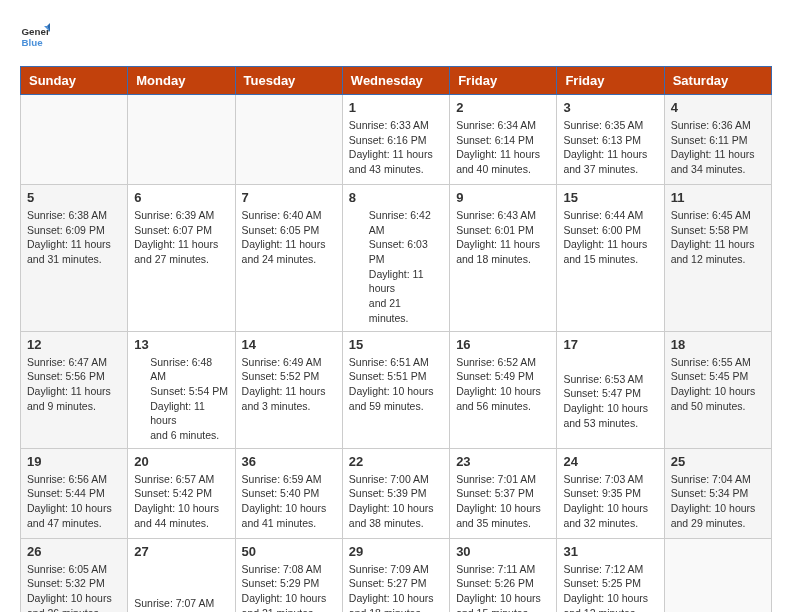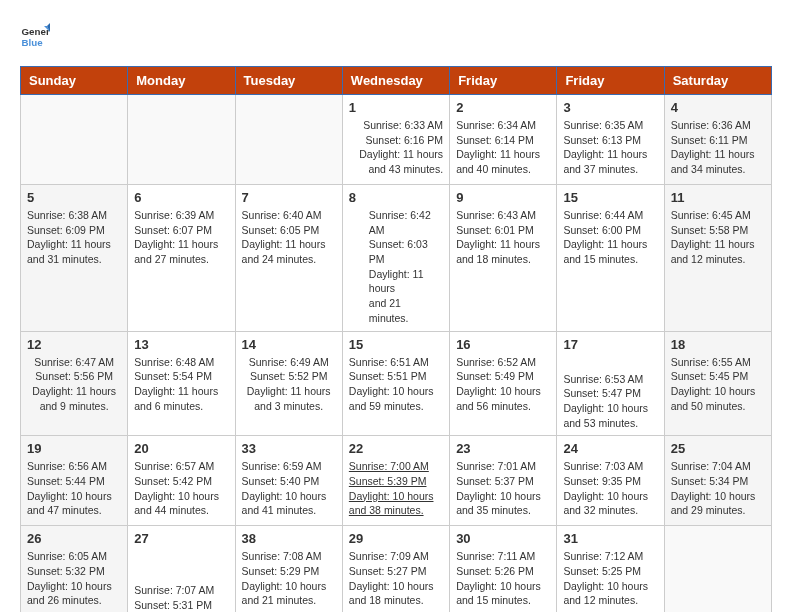--- a/index.html
+++ b/index.html
@@ -116,21 +116,21 @@
         <th>Saturday</th>
       </tr>
   </thead>
   <tbody id="calendar-body">
   <tr>
         <td class="empty"></td>
         <td class="empty"></td>
         <td class="empty"></td>
         <td>
           <span class="day-number">1</span>
-          <div class="day-info" style="white-space: pre-line; text-align: right;">Sunrise: 6:33 AM
+          <div class="day-info" style="white-space: pre-line;">Sunrise: 6:33 AM
 Sunset: 6:16 PM
 Daylight: 11 hours
 and 43 minutes.</div>
         </td>
         <td>
           <span class="day-number">2</span>
           <div class="day-info" style="white-space: pre-line;">Sunrise: 6:34 AM
 Sunset: 6:14 PM
 Daylight: 11 hours
 and 40 minutes.</div>
@@ -197,35 +197,35 @@
           <span class="day-number">11</span>
           <div class="day-info" style="white-space: pre-line;">Sunrise: 6:45 AM
 Sunset: 5:58 PM
 Daylight: 11 hours
 and 12 minutes.</div>
         </td>
       </tr>
       <tr>
         <td class="weekend-sun">
           <span class="day-number">12</span>
-          <div class="day-info" style="white-space: pre-line; text-align: center;">Sunrise: 6:47 AM
+          <div class="day-info" style="white-space: pre-line;">Sunrise: 6:47 AM
 Sunset: 5:56 PM
 Daylight: 11 hours
 and 9 minutes.</div>
         </td>
         <td>
           <span class="day-number">13</span>
-          <div class="day-info" style="white-space: pre-line;">Sunrise: 6:48 AM
+          <div class="day-info" style="white-space: pre-line; margin-left: 16px;">Sunrise: 6:48 AM
 Sunset: 5:54 PM
 Daylight: 11 hours
 and 6 minutes.</div>
         </td>
         <td>
           <span class="day-number">14</span>
-          <div class="day-info" style="white-space: pre-line; text-align: center;">Sunrise: 6:49 AM
+          <div class="day-info" style="white-space: pre-line;">Sunrise: 6:49 AM
 Sunset: 5:52 PM
 Daylight: 11 hours
 and 3 minutes.</div>
         </td>
         <td>
           <span class="day-number">15</span>
           <div class="day-info" style="white-space: pre-line;">Sunrise: 6:51 AM
 Sunset: 5:51 PM
 Daylight: 10 hours
 and 59 minutes.</div>
@@ -261,29 +261,29 @@
 and 47 minutes.</div>
         </td>
         <td>
           <span class="day-number">20</span>
           <div class="day-info" style="white-space: pre-line;">Sunrise: 6:57 AM
 Sunset: 5:42 PM
 Daylight: 10 hours
 and 44 minutes.</div>
         </td>
         <td>
-          <span class="day-number">33</span>
+          <span class="day-number">36</span>
           <div class="day-info" style="white-space: pre-line;">Sunrise: 6:59 AM
 Sunset: 5:40 PM
 Daylight: 10 hours
 and 41 minutes.</div>
         </td>
         <td>
           <span class="day-number">22</span>
-          <div class="day-info" style="white-space: pre-line; text-decoration: underline;">Sunrise: 7:00 AM
+          <div class="day-info" style="white-space: pre-line;">Sunrise: 7:00 AM
 Sunset: 5:39 PM
 Daylight: 10 hours
 and 38 minutes.</div>
         </td>
         <td>
           <span class="day-number">23</span>
           <div class="day-info" style="white-space: pre-line;">Sunrise: 7:01 AM
 Sunset: 5:37 PM
 Daylight: 10 hours
 and 35 minutes.</div>
@@ -312,21 +312,21 @@
 and 26 minutes.</div>
         </td>
         <td>
           <span class="day-number">27</span>
           <div class="day-info" style="white-space: pre-line; margin-top: 37px;">Sunrise: 7:07 AM
 Sunset: 5:31 PM
 Daylight: 10 hours
 and 23 minutes.</div>
         </td>
         <td>
-          <span class="day-number">38</span>
+          <span class="day-number">50</span>
           <div class="day-info" style="white-space: pre-line;">Sunrise: 7:08 AM
 Sunset: 5:29 PM
 Daylight: 10 hours
 and 21 minutes.</div>
         </td>
         <td>
           <span class="day-number">29</span>
           <div class="day-info" style="white-space: pre-line;">Sunrise: 7:09 AM
 Sunset: 5:27 PM
 Daylight: 10 hours

